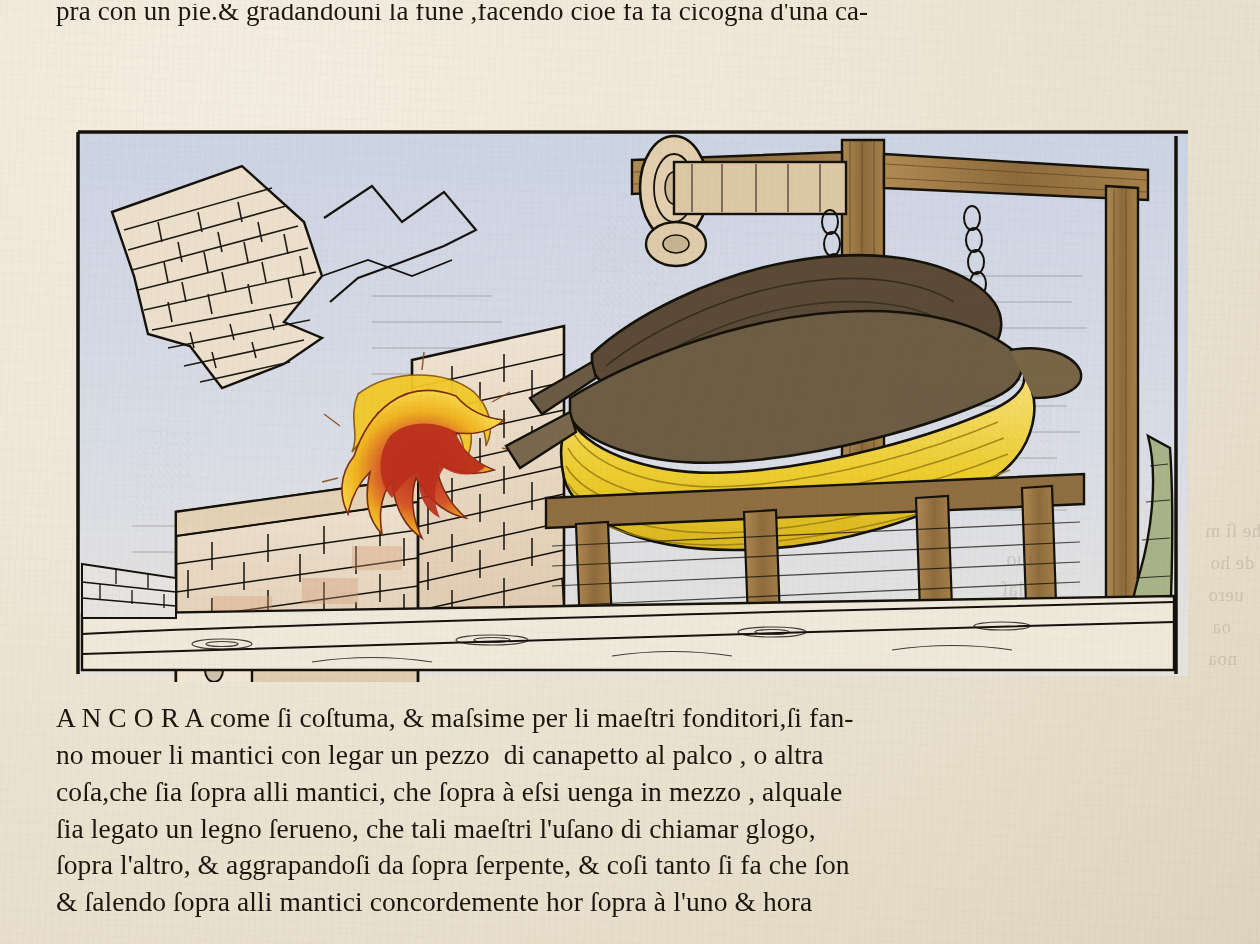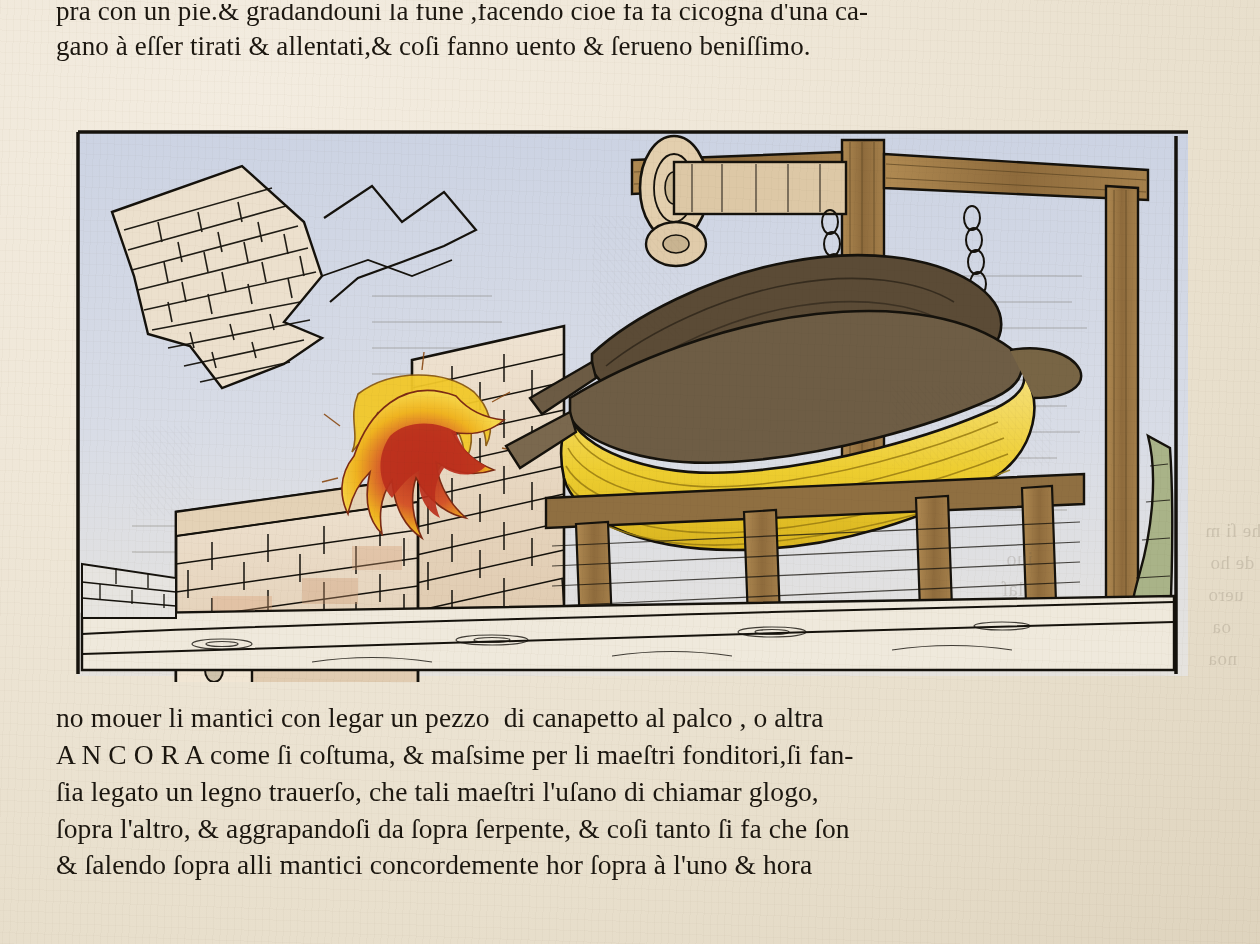--- a/index.html
+++ b/index.html
@@ -69,21 +69,20 @@
   
   .frame-line { stroke: #15120c; fill: none; }
 </style>
 </head>
 <body>
 
 <div id="page">
 
   <div class="textblock clipped-top" id="top-text">
     <div class="textline">pra con un pie.&amp; gradandouni la fune ,facendo cioe fa fa cicogna d'una ca-</div>
-    <div class="textline">gano à eſſer tirati &amp; allentati,&amp; coſi fanno uento &amp; ſerueno beniſſimo.</div>
   </div>
 
   <div id="illustration">
     <svg id="illus-svg" viewBox="0 0 1122 556" xmlns="http://www.w3.org/2000/svg">
       <defs>
         <linearGradient id="skyWash" x1="0" y1="0" x2="0" y2="1">
           <stop offset="0%" stop-color="#ccd3e3"></stop>
           <stop offset="55%" stop-color="#d8dce6"></stop>
           <stop offset="100%" stop-color="#e6e3de"></stop>
         </linearGradient>
@@ -472,23 +471,24 @@
 
       <g opacity="0.22">
         <rect x="520" y="90" width="90" height="120" fill="url(#hatchFine)"></rect>
         <rect x="820" y="260" width="160" height="80" fill="url(#hatchFine)"></rect>
         <rect x="60" y="300" width="60" height="90" fill="url(#hatchFine)"></rect>
       </g>
     </svg>
   </div>
 
   <div class="textblock" id="bottom-text">
+    <div class="textline">A N C O R A come ſi coſtuma, &amp; maſsime per li maeſtri fonditori,ſi fan-</div>
     <div class="textline">no mouer li mantici con legar un pezzo  di canapetto al palco , o altra</div>
-    <div class="textline">A N C O R A come ſi coſtuma, &amp; maſsime per li maeſtri fonditori,ſi fan-</div>
-    <div class="textline">ſia legato un legno trauerſo, che tali maeſtri l'uſano di chiamar glogo,</div>
+    <div class="textline">coſa,che ſia ſopra alli mantici, che ſopra à eſsi uenga in mezzo , alquale</div>
+    <div class="textline">ſia legato un legno ſerueno, che tali maeſtri l'uſano di chiamar glogo,</div>
     <div class="textline">ſopra l'altro, &amp; aggrapandoſi da ſopra ſerpente, &amp; coſi tanto ſi fa che ſon</div>
     <div class="textline">&amp; ſalendo ſopra alli mantici concordemente hor ſopra à l'uno &amp; hora</div>
   </div>
 
   <div id="bleed-layer">
       <div class="ghost-text" style="left: 1205px; top: 520px; font-size: 19px;">In che ſi m</div>
       <div class="ghost-text" style="left: 1210px; top: 552px; font-size: 19px;">de ho</div>
       <div class="ghost-text" style="left: 1208px; top: 584px; font-size: 19px;">uero</div>
       <div class="ghost-text" style="left: 1212px; top: 616px; font-size: 19px;">oa</div>
       <div class="ghost-text" style="left: 1208px; top: 648px; font-size: 19px;">noa</div>

